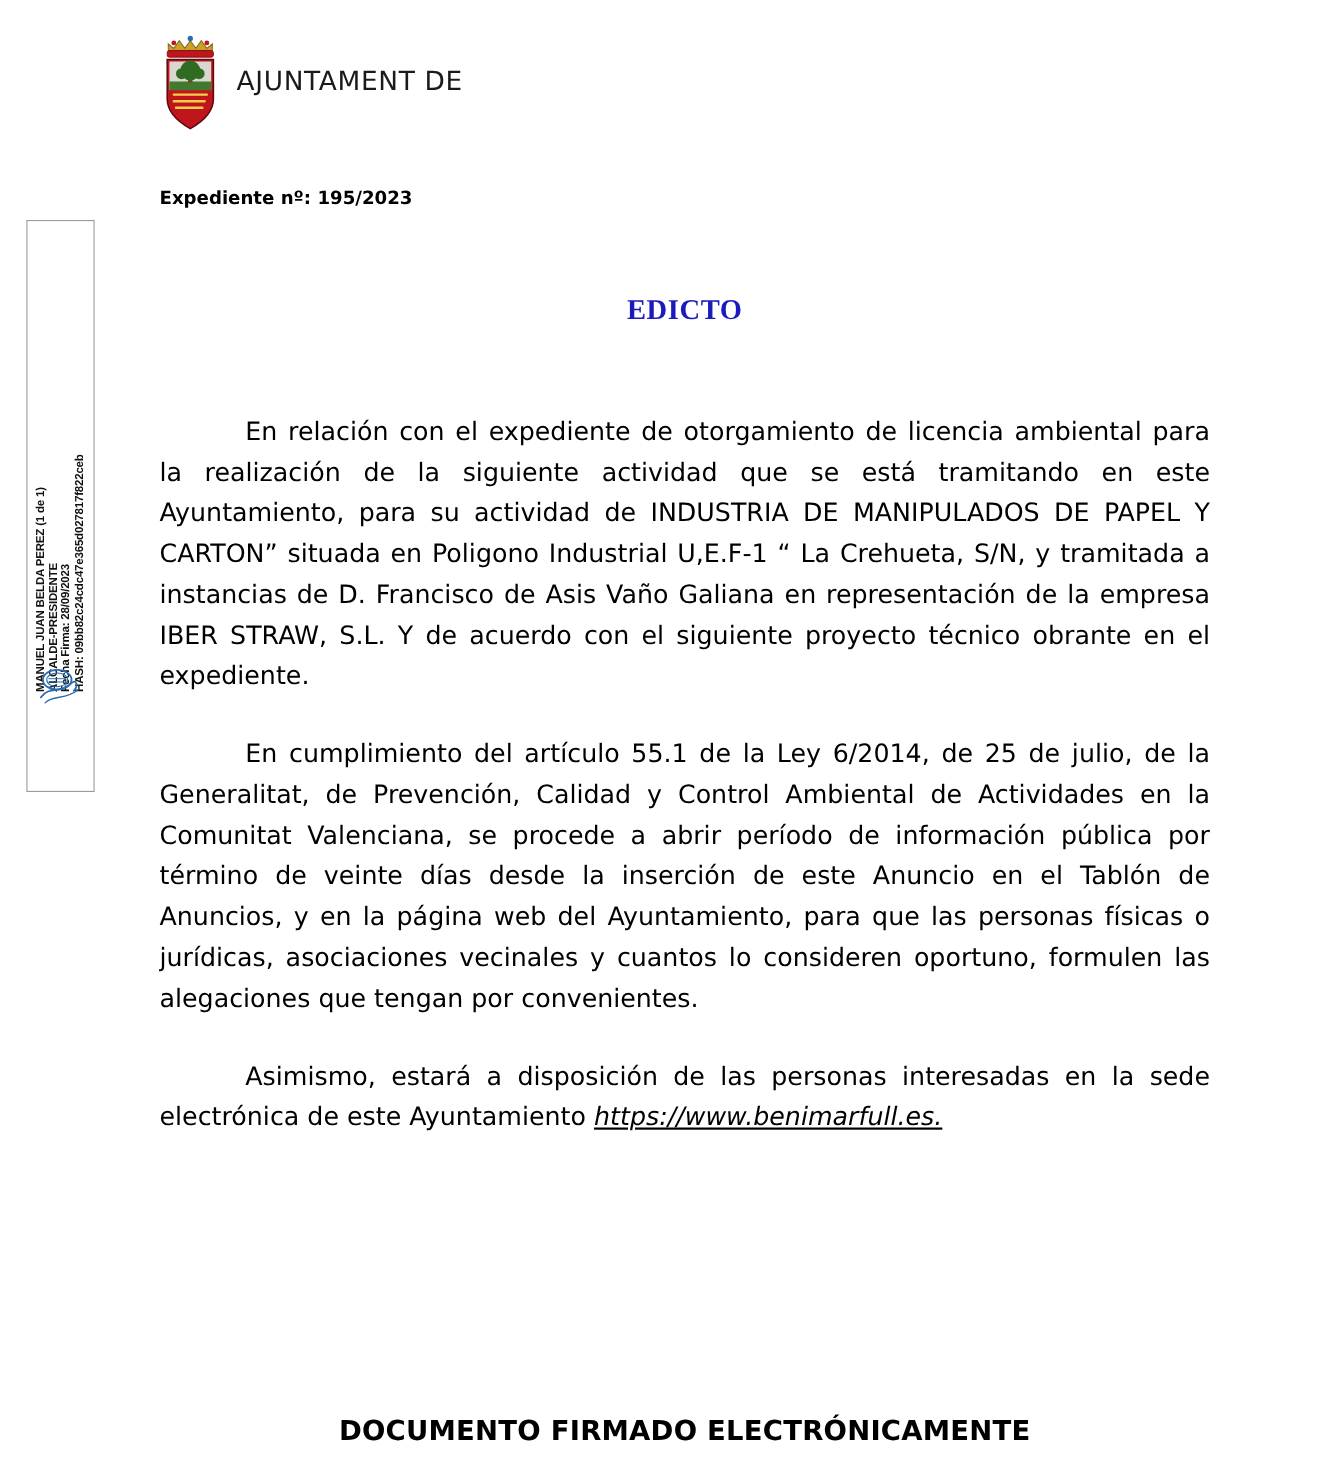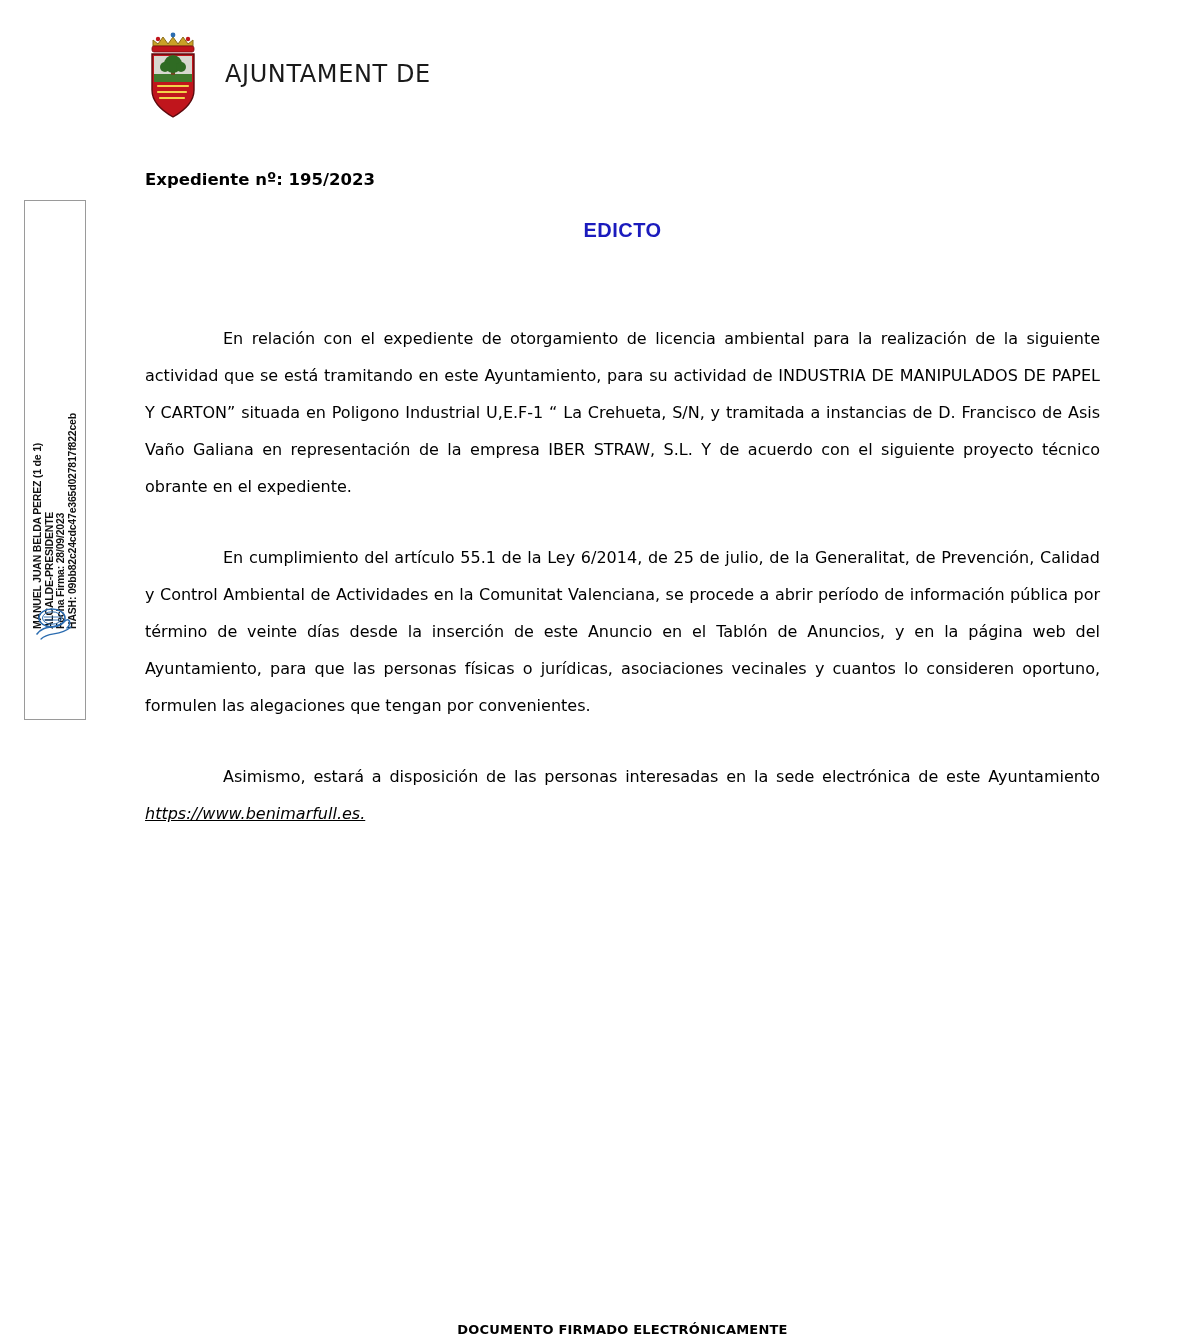--- a/index.html
+++ b/index.html
@@ -52,21 +52,21 @@
   }
   .sig-seal svg { display: block; }
 
   
   .header {
     position: absolute;
     left: 145px;
     top: 28px;
     display: flex;
     align-items: center;
-    gap: 18px;
+    gap: 8px;
   }
   .crest {
     width: 62px;
     height: 92px;
     position: relative;
   }
   .crest svg { display: block; }
   .org-name {
     font-family: "DejaVu Sans", sans-serif;
     font-size: 24px;
@@ -81,55 +81,54 @@
     position: absolute;
     left: 145px;
     top: 170px;
     width: 955px;
   }
   .expediente {
     font-family: "DejaVu Sans", sans-serif;
     font-size: 16.5px;
     font-weight: bold;
     color: #000;
-    margin: 0 0 30px 0;
+    margin: 0 0 78px 0;
   }
   .edicto {
     text-align: center;
-    font-family: Liberation Sans, sans-serif;
-    font-size: 20px;
+    font-family: Liberation Serif, serif;
+    font-size: 26px;
     font-weight: bold;
     color: #1b1bbd;
     letter-spacing: 0.5px;
     margin: 0 0 78px 0;
   }
   p.para {
     margin: 0 0 34px 0;
     font-family: "DejaVu Sans", sans-serif;
-    font-size: 16px;
+    font-size: 23px;
     line-height: 37px;
     text-align: justify;
     text-justify: inter-word;
     text-indent: 78px;
     color: #000;
   }
   p.para:last-of-type { margin-bottom: 0; }
   .url { font-style: italic; text-decoration: underline; }
   .footer {
     position: absolute;
     left: 145px;
     top: 1286px;
     width: 955px;
     text-align: center;
     font-family: "DejaVu Sans", sans-serif;
-    font-size: 13px;
+    font-size: 25px;
     font-weight: bold;
     letter-spacing: 0.2px;
     color: #000;
-    margin-top: 36px;
   }
 </style>
 </head>
 <body>
 
 <div class="sig-box">
   <div class="sig-text">MANUEL JUAN BELDA PEREZ (1 de 1)
 ALCALDE-PRESIDENTE
 Fecha Firma: 28/09/2023
 HASH: 09bb82c24cdc47e365d027817f822ceb</div>

